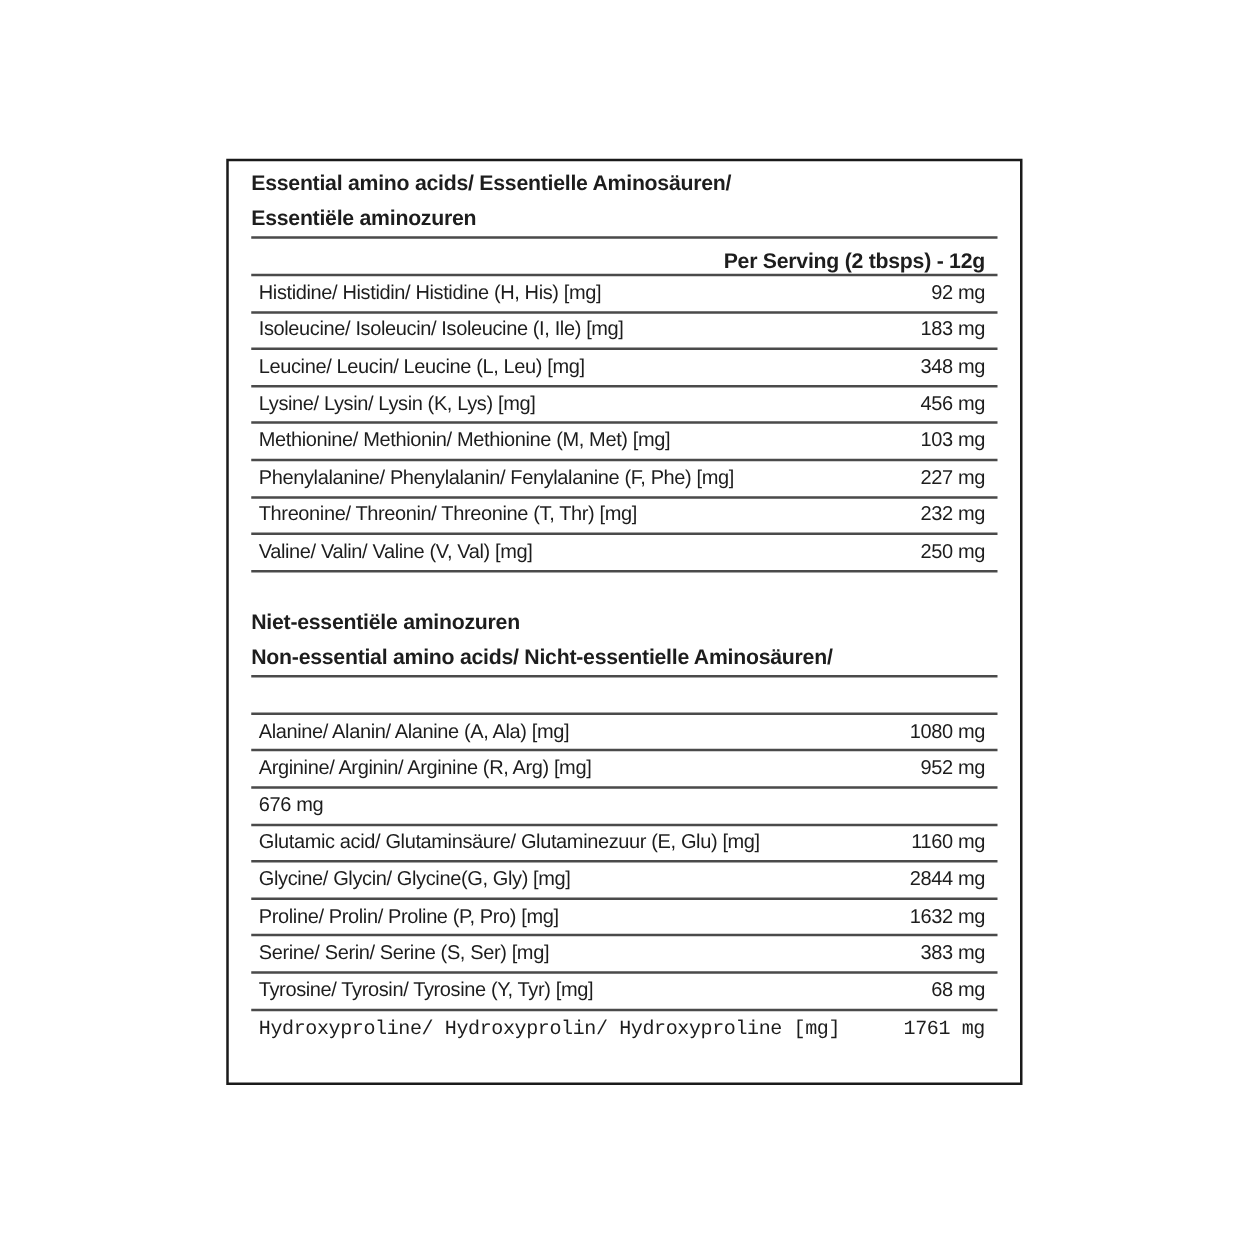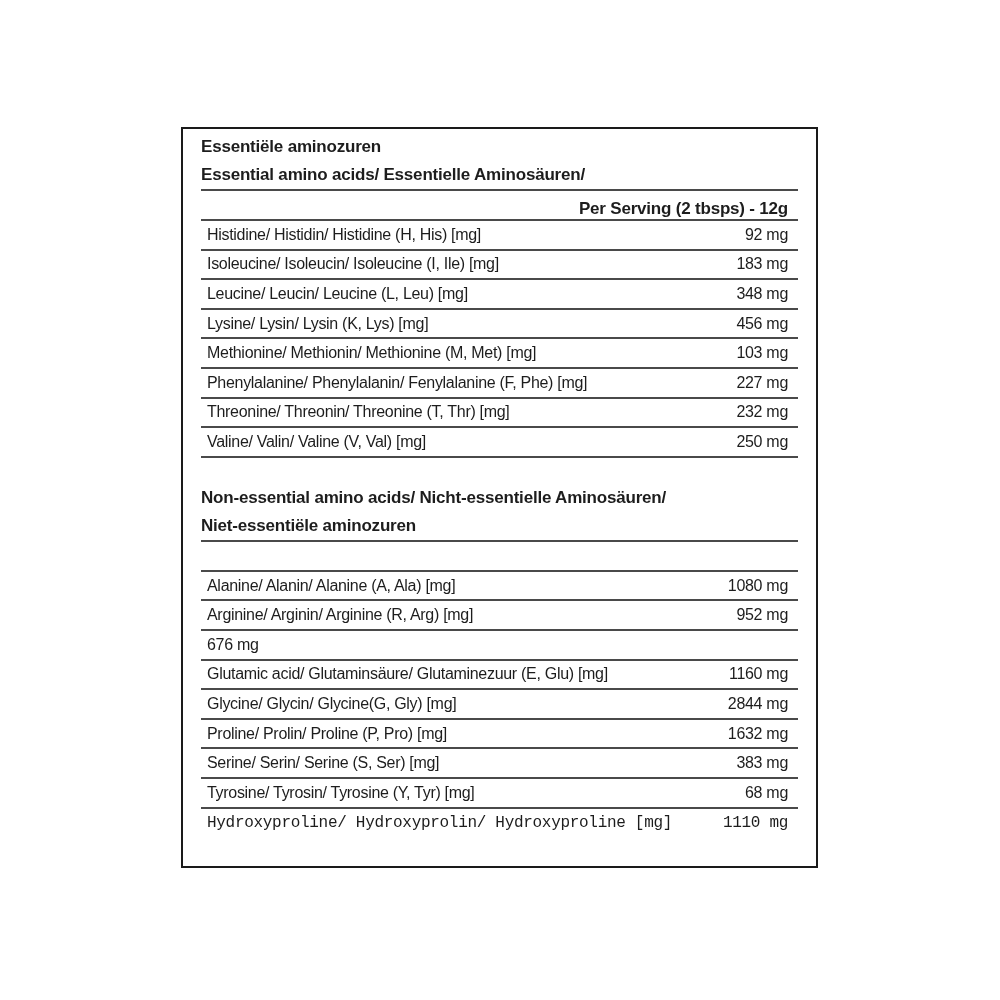--- a/index.html
+++ b/index.html
@@ -69,22 +69,22 @@
   .section-2 {
     margin-top: 26px;
   }
 </style>
 </head>
 <body>
 
 <div class="panel">
 
   <div>
+    <div class="section-title">Essential amino acids/ Essentielle Aminosäuren/</div>
     <div class="section-title">Essentiële aminozuren</div>
-    <div class="section-title">Essential amino acids/ Essentielle Aminosäuren/</div>
     <div class="serving-band">
       <span>Per Serving (2 tbsps) - 12g</span>
     </div>
 
     <div class="row">
       <span class="label">Histidine/ Histidin/ Histidine (H, His) [mg]</span>
       <span class="value">92 mg</span>
     </div>
     <div class="row">
       <span class="label">Isoleucine/ Isoleucin/ Isoleucine (I, Ile) [mg]</span>
@@ -110,22 +110,22 @@
       <span class="label">Threonine/ Threonin/ Threonine (T, Thr) [mg]</span>
       <span class="value">232 mg</span>
     </div>
     <div class="row">
       <span class="label">Valine/ Valin/ Valine (V, Val) [mg]</span>
       <span class="value">250 mg</span>
     </div>
   </div>
 
   <div class="section-2">
+    <div class="section-title">Niet-essentiële aminozuren</div>
     <div class="section-title">Non-essential amino acids/ Nicht-essentielle Aminosäuren/</div>
-    <div class="section-title">Niet-essentiële aminozuren</div>
     <div class="serving-band">
       <span></span>
     </div>
 
     <div class="row">
       <span class="label">Alanine/ Alanin/ Alanine (A, Ala) [mg]</span>
       <span class="value">1080 mg</span>
     </div>
     <div class="row">
       <span class="label">Arginine/ Arginin/ Arginine (R, Arg) [mg]</span>
@@ -149,17 +149,17 @@
     <div class="row">
       <span class="label">Serine/ Serin/ Serine (S, Ser) [mg]</span>
       <span class="value">383 mg</span>
     </div>
     <div class="row">
       <span class="label">Tyrosine/ Tyrosin/ Tyrosine (Y, Tyr) [mg]</span>
       <span class="value">68 mg</span>
     </div>
     <div class="row last">
       <span class="label">Hydroxyproline/ Hydroxyprolin/ Hydroxyproline [mg]</span>
-      <span class="value">1110 mg</span>
+      <span class="value">1761 mg</span>
     </div>
   </div>
 
 </div>
 
 </body></html>

